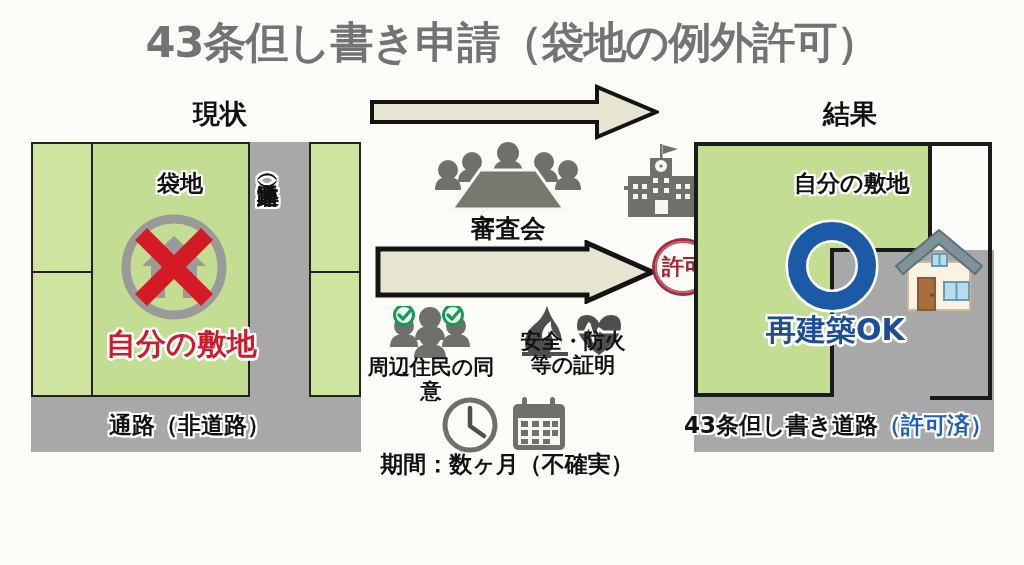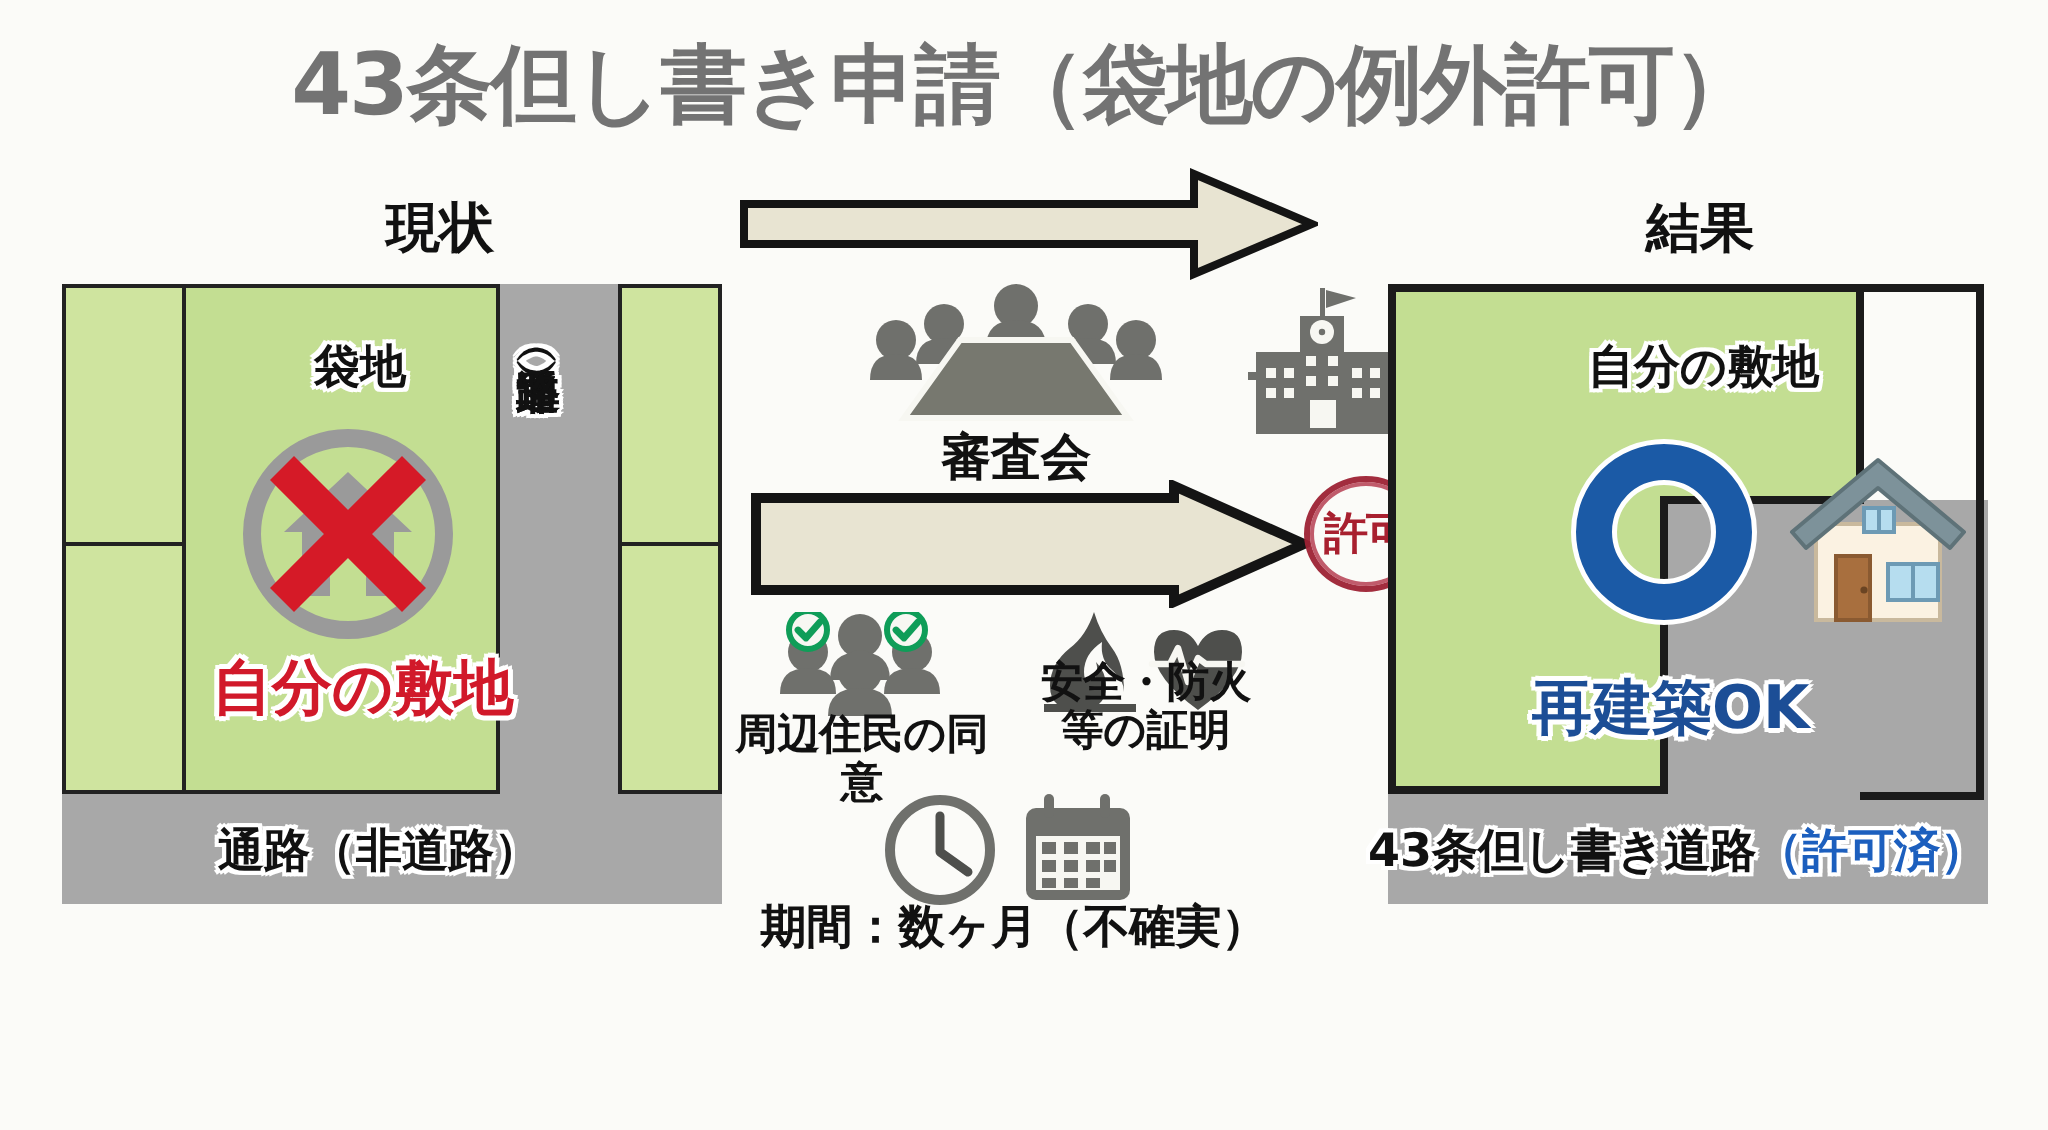--- a/index.html
+++ b/index.html
@@ -323,20 +323,20 @@
         <path d="M47 4 L90 40 L83 48 L47 18 L11 48 L4 40 Z" fill="#7d929a" stroke="#5e7278" stroke-width="2" stroke-linejoin="round"></path>
         <rect x="26" y="52" width="17" height="32" fill="#a86f3e" stroke="#8a5a31" stroke-width="2"></rect>
         <circle cx="40" cy="69" r="1.8" fill="#6a4423"></circle>
         <rect x="52" y="56" width="25" height="18" fill="#b6ddef" stroke="#6d9ab4" stroke-width="2"></rect>
         <line x1="64.5" y1="56" x2="64.5" y2="74" stroke="#6d9ab4" stroke-width="2"></line>
         <rect x="40" y="28" width="15" height="12" fill="#b6ddef" stroke="#6d9ab4" stroke-width="2"></rect>
         <line x1="47.5" y1="28" x2="47.5" y2="40" stroke="#6d9ab4" stroke-width="2"></line>
       </svg>
     </div>
 
-    <div class="abs blue-big" style="left:72px;top:168px;margin-top:24px;">再建築OK</div>
+    <div class="abs blue-big" style="left:72px;top:168px;">再建築OK</div>
 
     <div class="abs road-caption" style="left:-10px;top:268px;">
       <span>43条但し書き道路</span><span class="blue">（許可済）</span>
     </div>
   </div>
 
 </div>
 
 </body></html>

